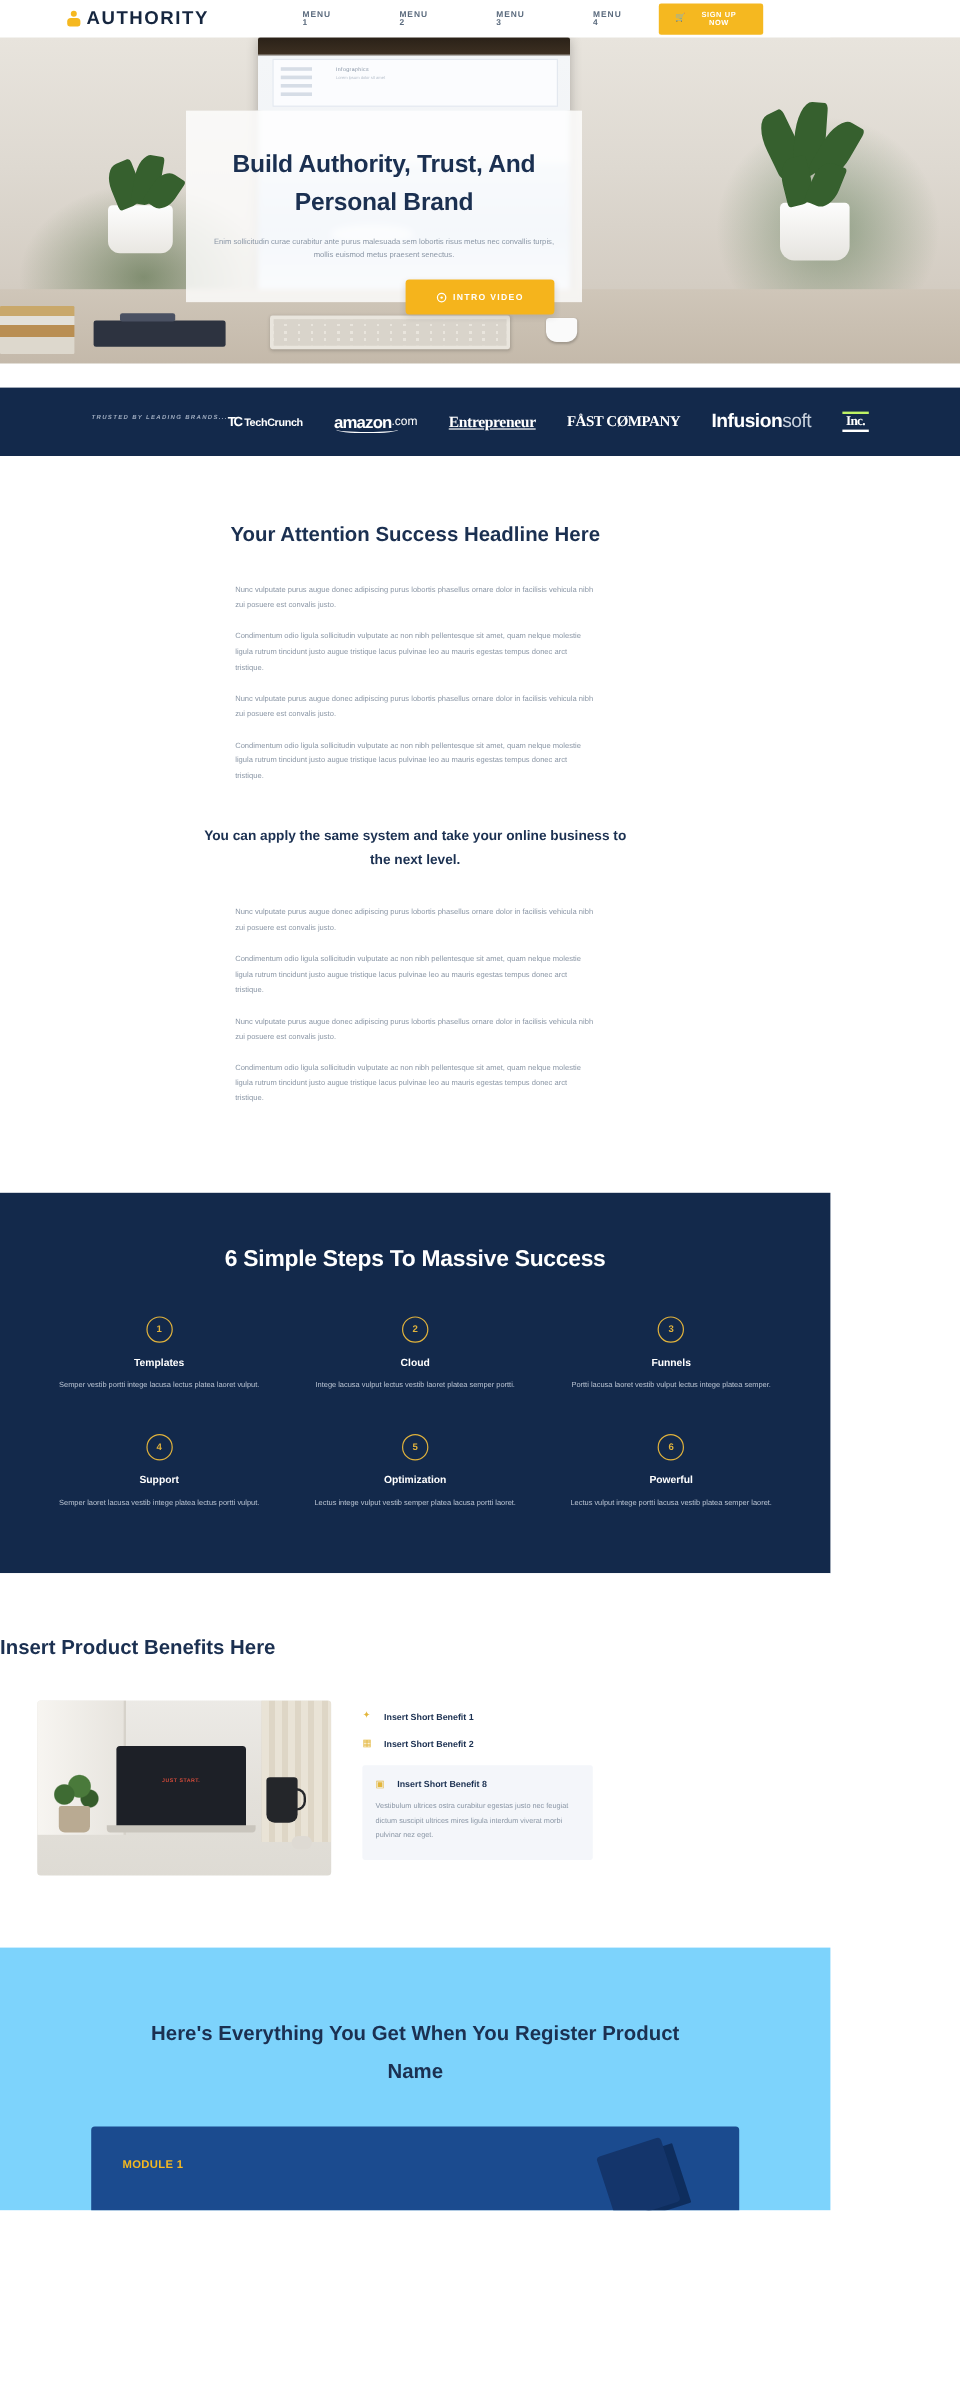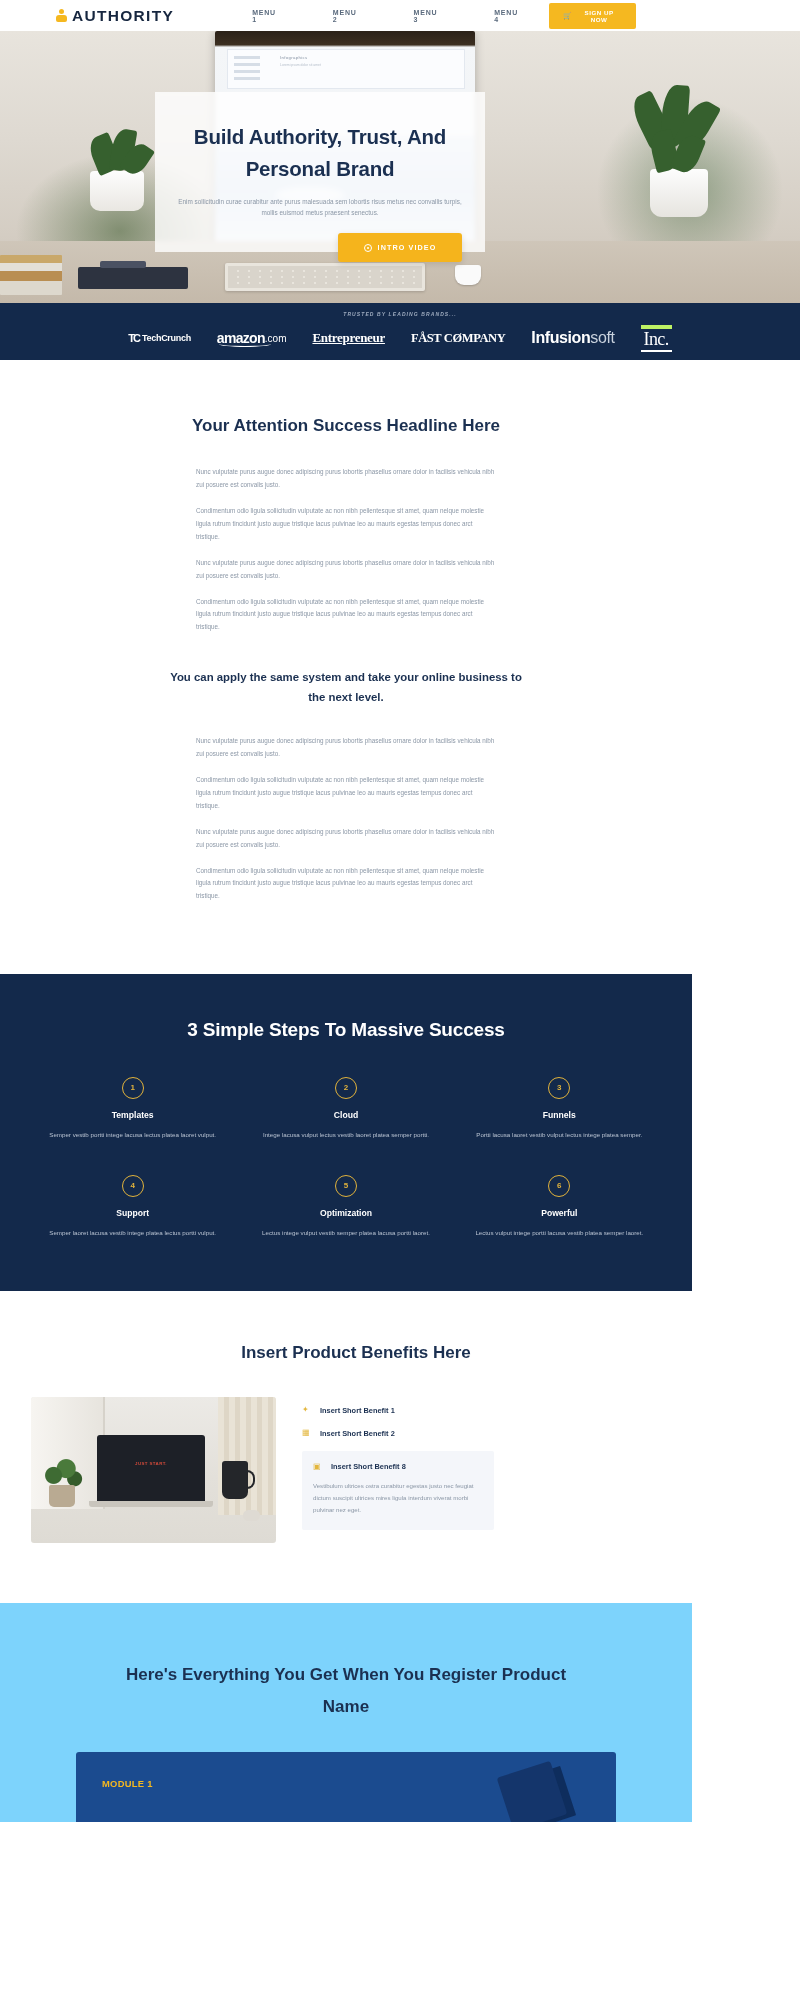--- a/index.html
+++ b/index.html
@@ -164,43 +164,43 @@
     display:inline-block; position:relative;
   }
   .play-dot:after {
     content:""; position:absolute; left:2px; top:2px; width:2.4px; height:2.4px;
     background:#fff; border-radius:50%;
   }
 
   
   .brands {
     background:#13294b; height:57px; width:800px;
-    display:flex; flex-direction:column; align-items:center; justify-content:center;
+    display:flex; align-items:center; justify-content:center;margin-top:20px;
   }
   .brands-label {
     font-size:5px; color:#9eabbf; letter-spacing:1.1px; font-style:italic;
     font-weight:bold; margin-bottom:8px;
   }
   .brands-row { display:flex; align-items:center; gap:26px; }
   .logo { color:#ffffff; display:flex; align-items:center; }
   .logo-techcrunch { font-size:9px; font-weight:bold; letter-spacing:-0.3px; display:flex; align-items:center; gap:3px;}
   .tc-mark { font-size:11px; font-weight:bold; letter-spacing:-2px; }
   .logo-amazon { font-size:14px; font-weight:bold; letter-spacing:-0.7px; position:relative; }
   .logo-amazon .dotcom { font-weight:normal; font-size:10px; letter-spacing:0; }
   .logo-amazon:after {
     content:""; position:absolute; left:2px; bottom:-1px; width:52px; height:5px;
     border-bottom:1.6px solid #fff; border-radius:0 0 50% 50%;
   }
   .logo-entrepreneur { font-family:"Liberation Serif", serif; font-size:13px; font-weight:bold; letter-spacing:-0.3px;text-decoration:underline; }
   .logo-fastcompany { font-family:"Liberation Serif", serif; font-size:12.5px; font-weight:bold; letter-spacing:-0.4px; }
   .logo-infusionsoft { font-size:16px; font-weight:bold; letter-spacing:-0.4px; }
   .logo-infusionsoft .soft { font-weight:normal; color:#c9d2de; }
   .logo-inc {
-    font-family:"Liberation Serif", serif; font-size:18px; font-weight:normal;
-    letter-spacing:-0.6px; border-top:4px solid #bef264; border-bottom:2px solid #fff;
+    font-family:"Liberation Serif", serif; font-size:11px; font-weight:bold;
+    letter-spacing:-0.6px; border-top:2px solid #bef264; border-bottom:2px solid #fff;
     line-height:1.05; padding:1px 3px;
   }
 
   
   .content { padding:52px 0 58px 0; background:#fff; }
   .sec-heading {
     text-align:center; font-size:17px; font-weight:bold; color:#1b3051;
     line-height:1.6;
   }
   .copy-block { width:300px; margin:0 auto; padding-top:27px; }
@@ -230,21 +230,21 @@
     margin:0 auto 11px auto; display:block;
   }
   .step-name {
     color:#ffffff; font-size:8.6px; font-weight:bold; margin-bottom:9px;
   }
   .step-desc { color:#b9c3d2; font-size:6.2px; line-height:1.95; }
 
   
   .benefits { background:#ffffff; padding:52px 0 60px 0; }
   .benefits-title {
-    text-align:center; font-size:17px; font-weight:bold; color:#1b3051; margin-bottom:34px;margin-left:20px;
+    font-size:17px; font-weight:bold; color:#1b3051; margin-bottom:34px;
   }
   .benefits-row { width:630px; margin:0 auto; display:flex; gap:26px; align-items:flex-start; }
   .benefit-photo {
     width:245px; height:146px; border-radius:3px; position:relative; overflow:hidden;
     background:linear-gradient(to bottom,#eceae6 0%,#e3e0da 55%,#dedbd4 100%);
   }
   .bp-window {
     position:absolute; left:0; top:0; width:74px; height:112px;
     background:linear-gradient(to right,#f7f5f1,#e7e4de);
     border-right:2px solid #d6d2ca;
@@ -425,21 +425,21 @@
     <div class="sub-heading">You can apply the same system and take your online business to the next level.</div>
     <div class="copy-block">
       <p class="copy-p">Nunc vulputate purus augue donec adipiscing purus lobortis phasellus ornare dolor in facilisis vehicula nibh zui posuere est convalis justo.</p>
       <p class="copy-p">Condimentum odio ligula sollicitudin vulputate ac non nibh pellentesque sit amet, quam nelque molestie ligula rutrum tincidunt justo augue tristique lacus pulvinae leo au mauris egestas tempus donec arct tristique.</p>
       <p class="copy-p">Nunc vulputate purus augue donec adipiscing purus lobortis phasellus ornare dolor in facilisis vehicula nibh zui posuere est convalis justo.</p>
       <p class="copy-p">Condimentum odio ligula sollicitudin vulputate ac non nibh pellentesque sit amet, quam nelque molestie ligula rutrum tincidunt justo augue tristique lacus pulvinae leo au mauris egestas tempus donec arct tristique.</p>
     </div>
   </div>
 
   <div class="steps">
-    <div class="steps-title">3 Simple Steps To Massive Success</div>
+    <div class="steps-title">6 Simple Steps To Massive Success</div>
     <div class="steps-grid">
       <div class="step">
         <span class="step-num">1</span>
         <div class="step-name">Templates</div>
         <div class="step-desc">Semper vestib portti intege lacusa lectus platea laoret vulput.</div>
       </div>
       <div class="step">
         <span class="step-num">2</span>
         <div class="step-name">Cloud</div>
         <div class="step-desc">Intege lacusa vulput lectus vestib laoret platea semper portti.</div>

